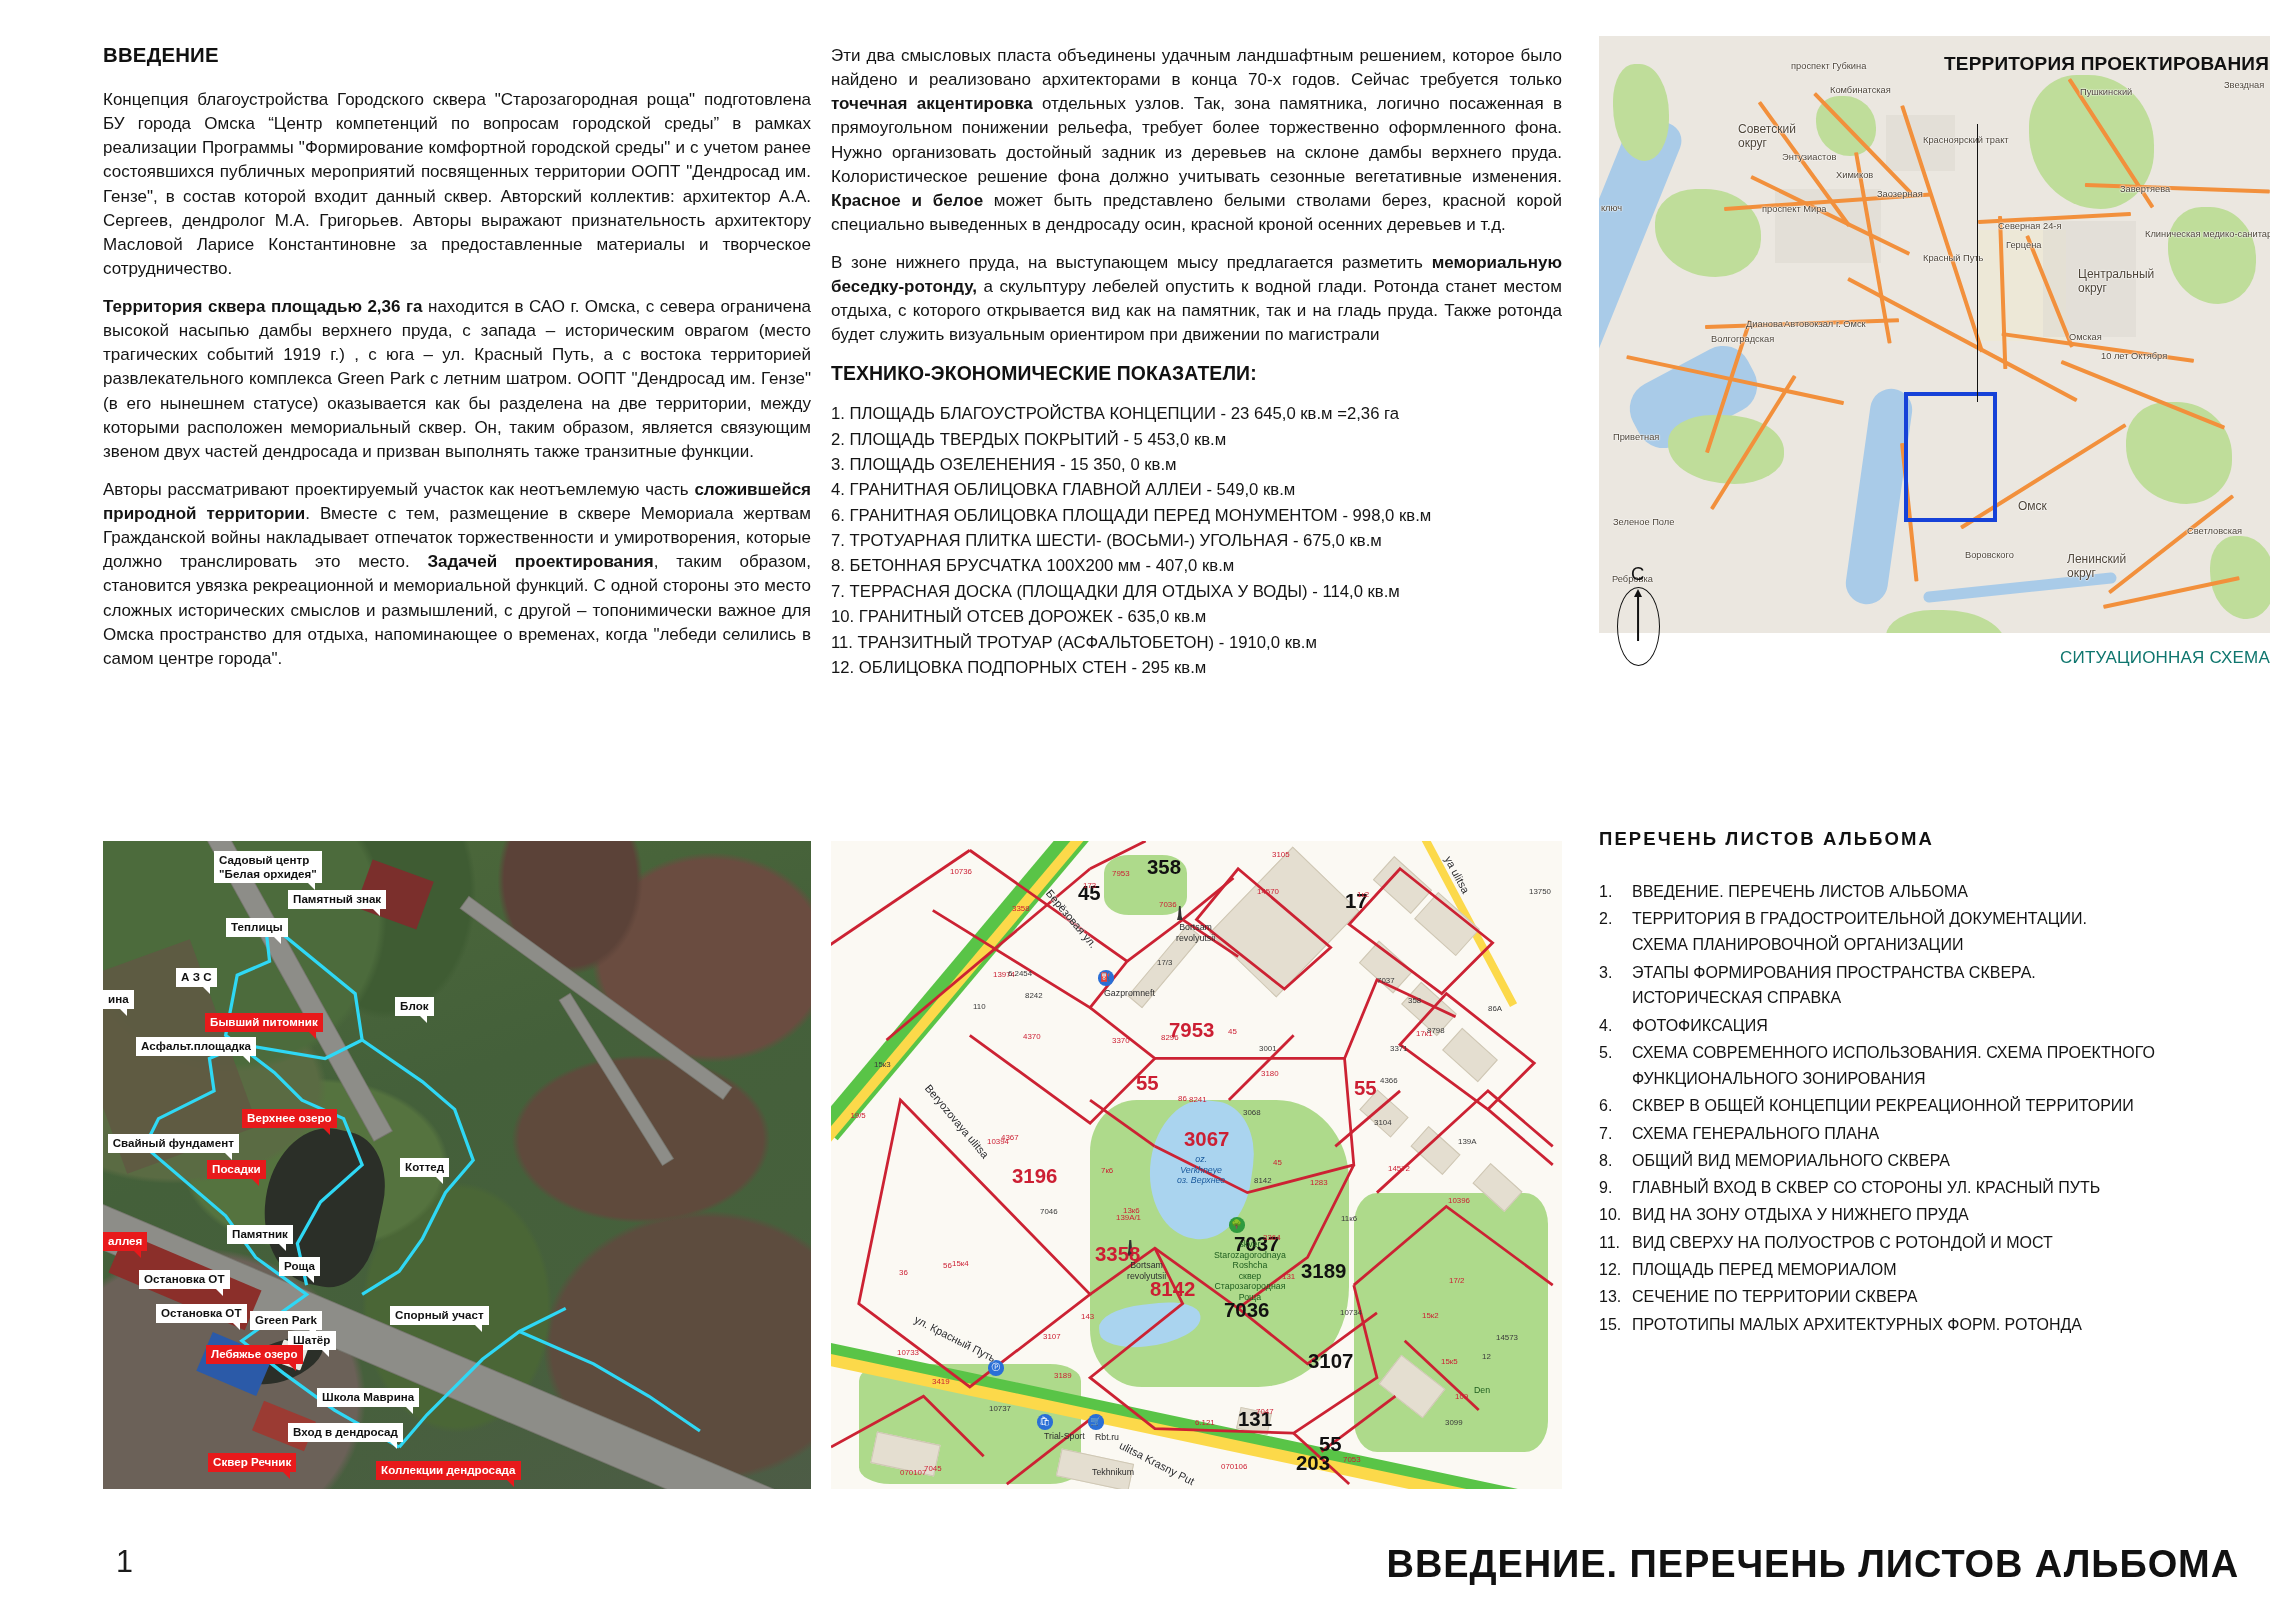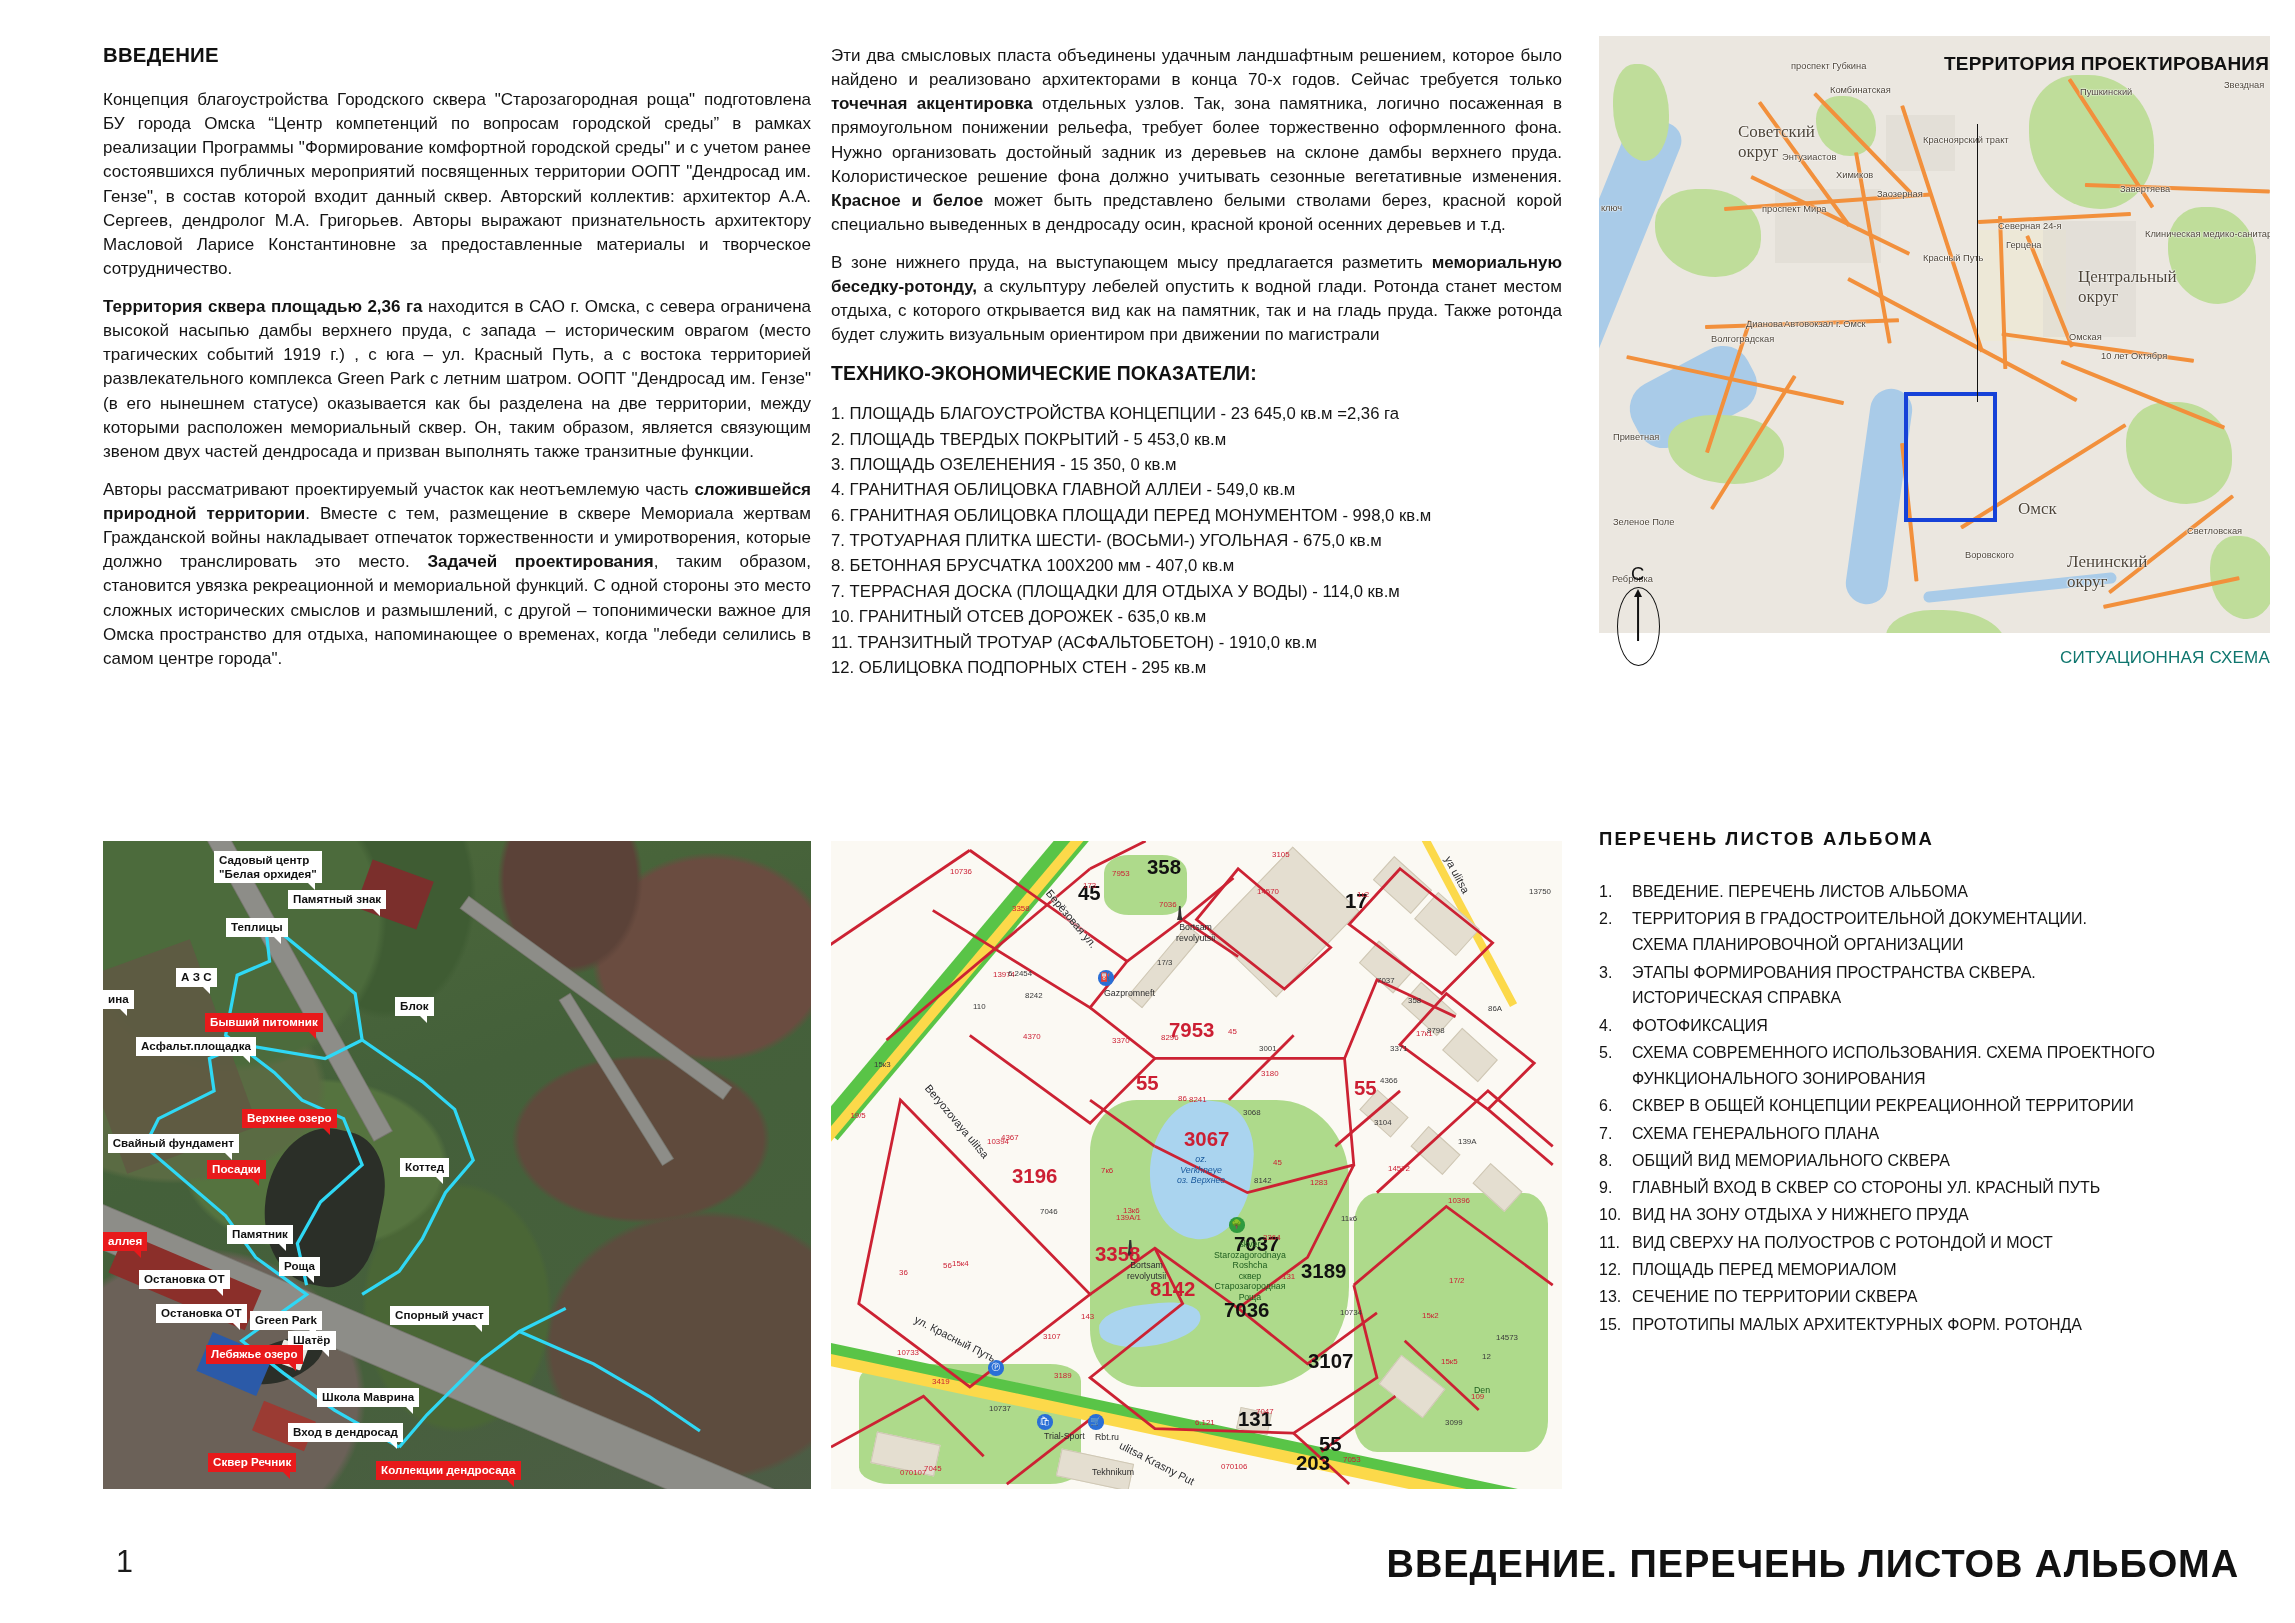--- a/index.html
+++ b/index.html
@@ -76,21 +76,21 @@
   .sitmap .riv {
     position: absolute; background: #a9cbe8;
   }
   .sitmap .grn { position: absolute; background: #bfdd9a; border-radius: 40% 55% 45% 60%; }
   .sitmap .blk { position: absolute; background: #dedad2; }
   .sitmap .rd  { position: absolute; background: #f2903c; height: 4.2px; transform-origin: 0 0; border-radius: 0.9px;}
   .sitmap .mlab {
     position: absolute; font-size: 9.3px; color: #4d4438;
     white-space: nowrap; text-shadow: 0 0 1.9px #fff,0 0 1.9px #fff,0 0 1.4px #fff;
   }
-  .sitmap .mlab.big { font-size: 17px; font-family: Liberation Serif, serif; }
+  .sitmap .mlab.big { font-size: 12px; }
   .proj-box {
     position: absolute; border: 4.2px solid #1642d8; background: transparent;
   }
   .proj-leader { position: absolute; width: 1.4px; background: #111; }
   .proj-title {
     position: absolute; font-size: 19px; font-weight: bold; color: #111;
     white-space: nowrap; letter-spacing: 0.2px;
   }
   .compass {
     position: absolute; width: 43px; height: 79px;
@@ -555,21 +555,21 @@
         <div class="cad-num sm-r" style="left: 425px; top: 566px;">7047</div>
         <div class="cad-num sm-r" style="left: 512px; top: 614px;">7053</div>
         <div class="cad-num sm-k" style="left: 194px; top: 150px;">8242</div>
         <div class="cad-num sm-r" style="left: 358px; top: 254px;">8241</div>
         <div class="cad-num sm-r" style="left: 557px; top: 323px;">14572</div>
         <div class="cad-num sm-k" style="left: 665px; top: 492px;">14573</div>
         <div class="cad-num sm-r" style="left: 364px; top: 577px;">6.121</div>
         <div class="cad-num sm-r" style="left: 285px; top: 372px;">139А/1</div>
         <div class="cad-num sm-k" style="left: 627px; top: 296px;">139А</div>
         <div class="cad-num sm-r" style="left: 250px; top: 471px;">143</div>
-        <div class="cad-num sm-r" style="left: 628px; top: 551px; padding-left: 12px;">109</div>
+        <div class="cad-num sm-r" style="left: 612px; top: 551px; padding-left: 12px;">109</div>
         <div class="cad-num sm-k" style="left: 142px; top: 161px;">110</div>
         <div class="cad-num sm-r" style="left: 252px; top: 40px;">173</div>
         <div class="cad-num sm-r" style="left: 112px; top: 420px;">56</div>
         <div class="cad-num sm-k" style="left: 577px; top: 155px;">358</div>
         <div class="cad-num sm-r" style="left: 397px; top: 186px;">45</div>
       </div>
   </div>
 
   <div class="footer-page">1</div>
   <div class="footer-title">ВВЕДЕНИЕ. ПЕРЕЧЕНЬ ЛИСТОВ АЛЬБОМА</div>

